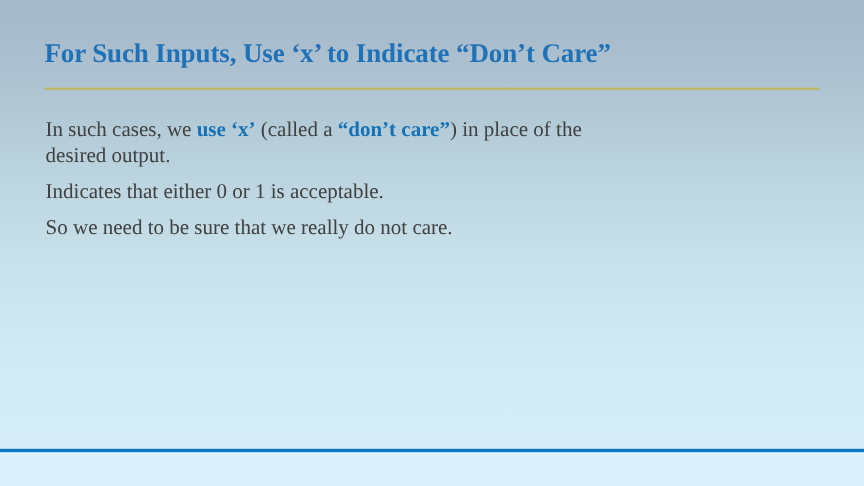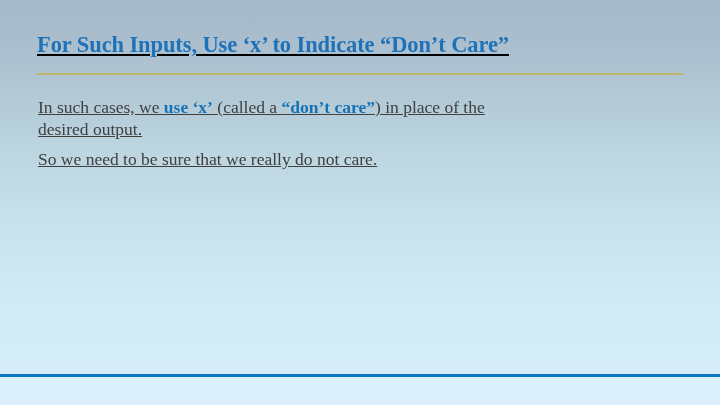--- a/index.html
+++ b/index.html
@@ -29,21 +29,20 @@
         #d7eefa 375px);
     overflow: hidden;
   }
 
   
   .title-block {
     position: absolute;
     left: 37px;
     top: 31px;
     width: 650px;
-    text-decoration: underline;
   }
   .slide-title {
     margin: 0;
     font-family: "Liberation Serif", "DejaVu Serif", serif;
     font-size: 22.5px;
     font-weight: 700;
     line-height: 28px;
     color: #1f72b8;
     letter-spacing: -0.1px;
     white-space: nowrap;
@@ -63,21 +62,20 @@
     left: 38px;
     top: 96px;
     width: 470px;
   }
   .para {
     margin: 0 0 8px 0;
     font-family: "Liberation Serif", "DejaVu Serif", serif;
     font-size: 17.5px;
     line-height: 22px;
     color: #404040;
-    text-decoration: underline;
   }
   .para:last-child {
     margin-bottom: 0;
   }
   .em-blue {
     color: #1772b5;
     font-weight: 700;
   }
 
   
@@ -103,20 +101,21 @@
 
 <div class="slide">
 
   <div class="title-block">
     <h1 class="slide-title">For Such Inputs, Use ‘x’ to Indicate “Don’t Care”</h1>
   </div>
   <div class="title-rule"></div>
 
   <div class="body-block">
     <p class="para"><span>In such cases, we </span><span class="em-blue">use ‘x’</span><span> (called a </span><span class="em-blue">“don’t care”</span><span>) in place of the desired output.</span></p>
+    <p class="para"><span>Indicates that either 0 or 1 is acceptable.</span></p>
     <p class="para"><span>So we need to be sure that we really do not care.</span></p>
   </div>
 
   <div class="footer-rule"></div>
   <div class="footer-band">
     
     
     
   </div>
 

